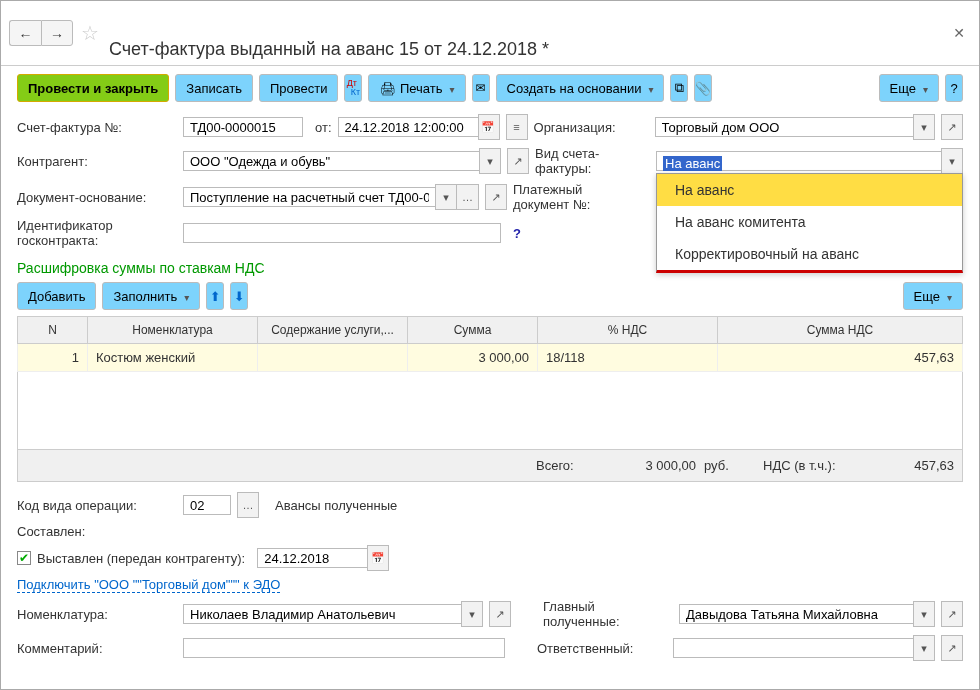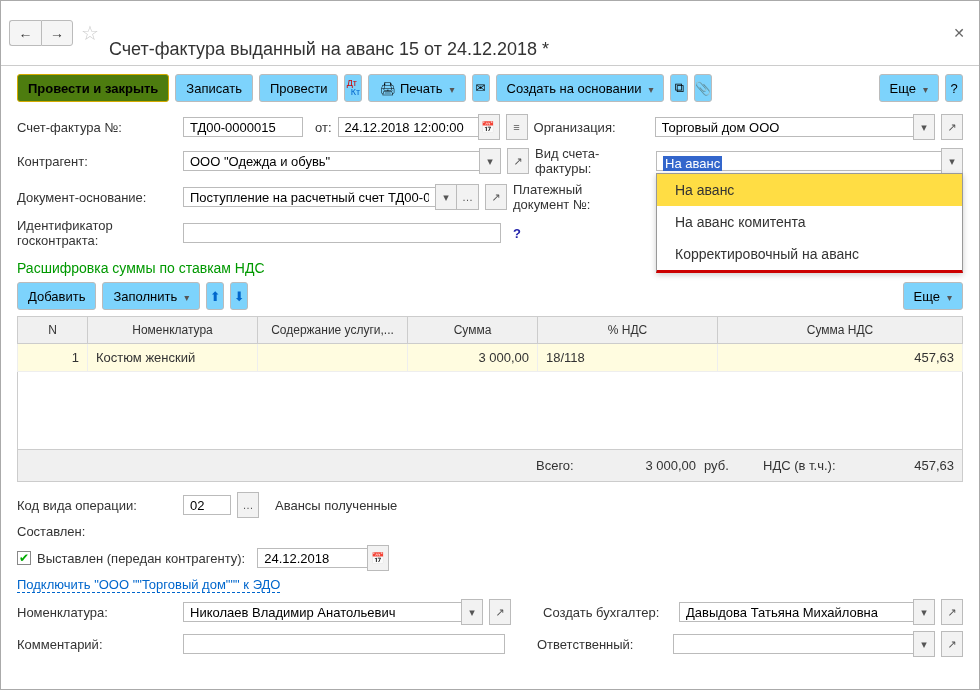--- a/index.html
+++ b/index.html
@@ -53,21 +53,21 @@
     padding: 5px 10px;
     border-radius: 3px;
     cursor: pointer;
     font-size: 13px;
     display: inline-flex;
     align-items: center;
     gap: 4px;
     height: 28px;
   }
   .btn-primary {
-    background: #4d7c0f;
+    background: #84cc16;
     border-color: #d4aa00;
     font-weight: bold;
   }
   .btn-icon {
     width: 18px;
     padding: 5px;
     justify-content: center;
   }
   .spacer-flex { flex: 1; }
   .form-area { padding: 4px 16px; }
@@ -366,21 +366,21 @@
     </div>
 
     <div class="form-row">
       <div class="form-label">Номенклатура:</div>
       <div class="input-combo" style="width:300px">
         <input class="input" style="flex: 1 1 0%;" value="Николаев Владимир Анатольевич">
         <div class="mini-btn">▾</div>
       </div>
       <div class="mini-btn">↗</div>
       <div style="width:20px"></div>
-      <div style="width:130px">Создать бухгалтер:</div>
+      <div style="width:130px">Главный полученные:</div>
       <div class="input-combo" style="flex:1">
         <input class="input" style="flex: 1 1 0%;" value="Давыдова Татьяна Михайловна">
         <div class="mini-btn">▾</div>
       </div>
       <div class="mini-btn">↗</div>
     </div>
 
     <div class="form-row">
       <div class="form-label">Комментарий:</div>
       <input class="input" style="width: 322px;">

